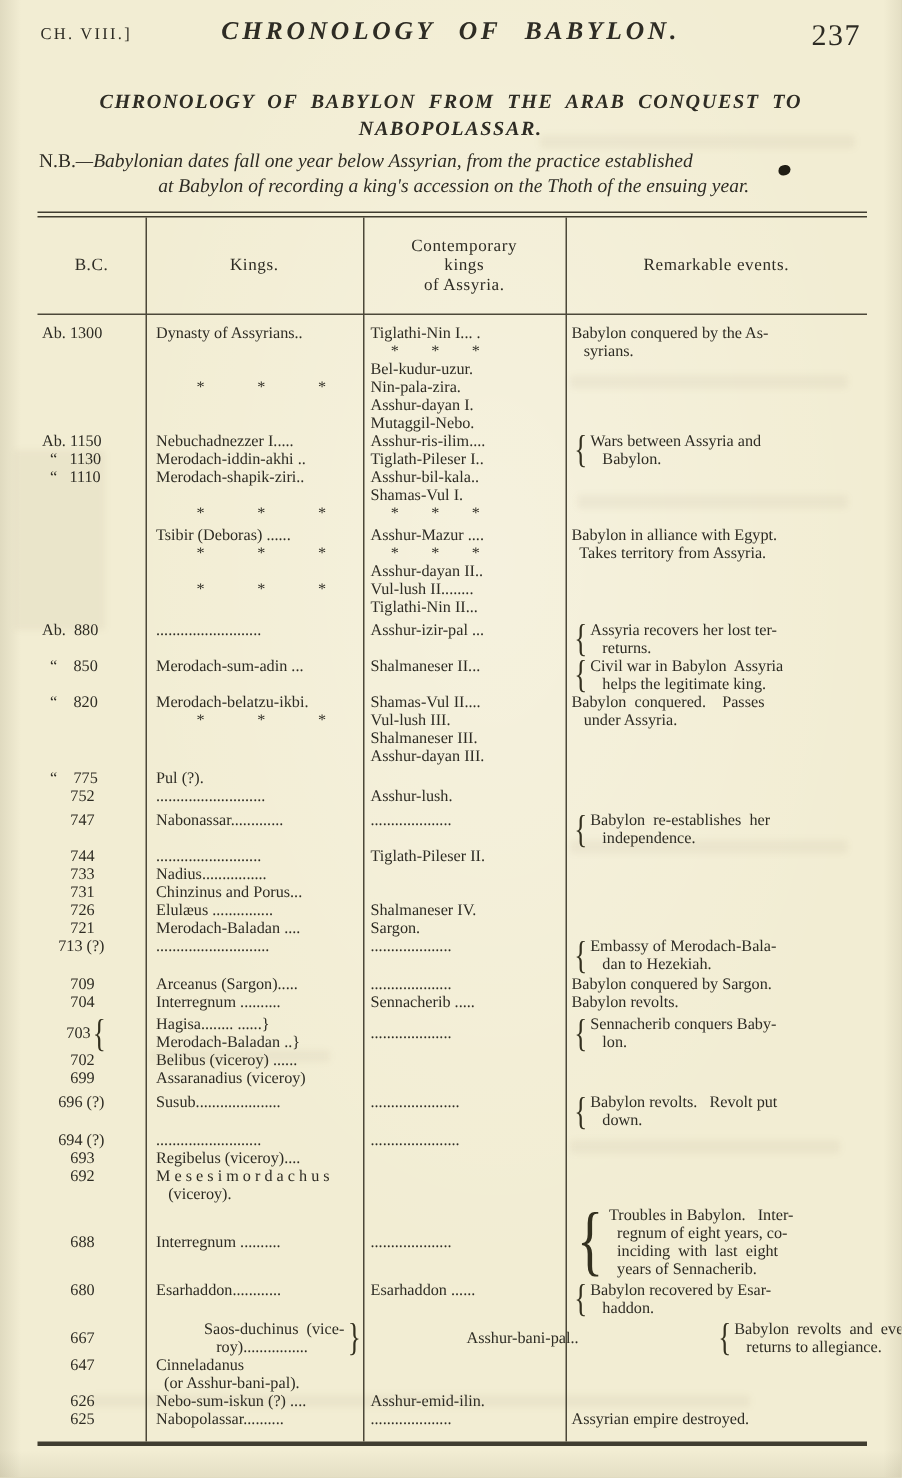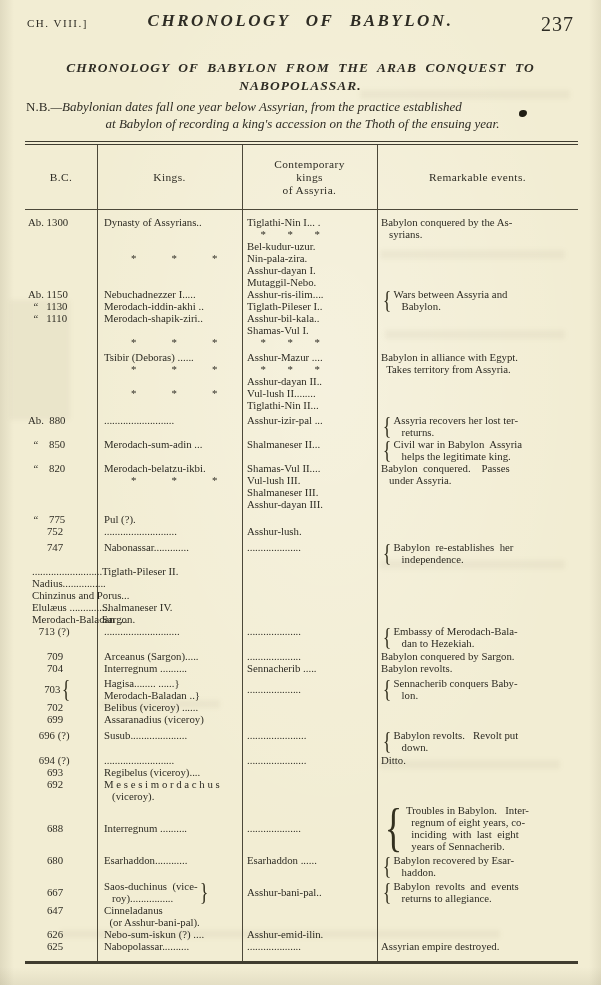--- a/index.html
+++ b/index.html
@@ -307,20 +307,29 @@
           </div>
           <div class="cell events-c">
             <span class="brace" style="font-size: 26px;">{</span>
             <div class="lines">
               <div class="ln">Babylon  re-establishes  her</div>
               <div class="ln">   independence.</div>
             </div>
           </div>
         </div>
         <div class="trow">
+          <div class="cell bc-c">
+            <div class="lines">
+              <div class="ln">       744</div>
+              <div class="ln">       733</div>
+              <div class="ln">       731</div>
+              <div class="ln">       726</div>
+              <div class="ln">       721</div>
+            </div>
+          </div>
           <div class="cell kings-c">
             <div class="lines">
               <div class="ln">..........................</div>
               <div class="ln">Nadius................</div>
               <div class="ln">Chinzinus and Porus...</div>
               <div class="ln">Elulæus ...............</div>
               <div class="ln">Merodach-Baladan ....</div>
             </div>
           </div>
           <div class="cell assyria-c">
@@ -464,25 +473,20 @@
               <div class="ln">Regibelus (viceroy)....</div>
               <div class="ln">M e s e s i m o r d a c h u s</div>
               <div class="ln">   (viceroy).</div>
             </div>
           </div>
           <div class="cell assyria-c">
             <div class="lines">
               <div class="ln">......................</div>
             </div>
           </div>
-          <div class="cell events-c">
-            <div class="lines">
-              <div class="ln">Ditto.</div>
-            </div>
-          </div>
         </div>
         <div class="trow" style="margin-top: 2px;">
           <div class="cell bc-c vc">
             <div class="lines">
               <div class="ln">       688</div>
             </div>
           </div>
           <div class="cell kings-c vc">
             <div class="lines">
               <div class="ln">Interregnum ..........</div>
@@ -520,21 +524,21 @@
             </div>
           </div>
           <div class="cell events-c">
             <span class="brace" style="font-size: 26px;">{</span>
             <div class="lines">
               <div class="ln">Babylon recovered by Esar-</div>
               <div class="ln">   haddon.</div>
             </div>
           </div>
         </div>
-        <div class="trow" style="margin-top: 2px;">
+        <div class="trow" style="margin-top: 2px; gap: 32px;">
           <div class="cell bc-c vc">
             <div class="lines">
               <div class="ln">       667</div>
             </div>
           </div>
           <div class="cell kings-c">
             <div class="lines">
               <div class="ln">Saos-duchinus  (vice-</div>
               <div class="ln">   roy)................</div>
             </div>

